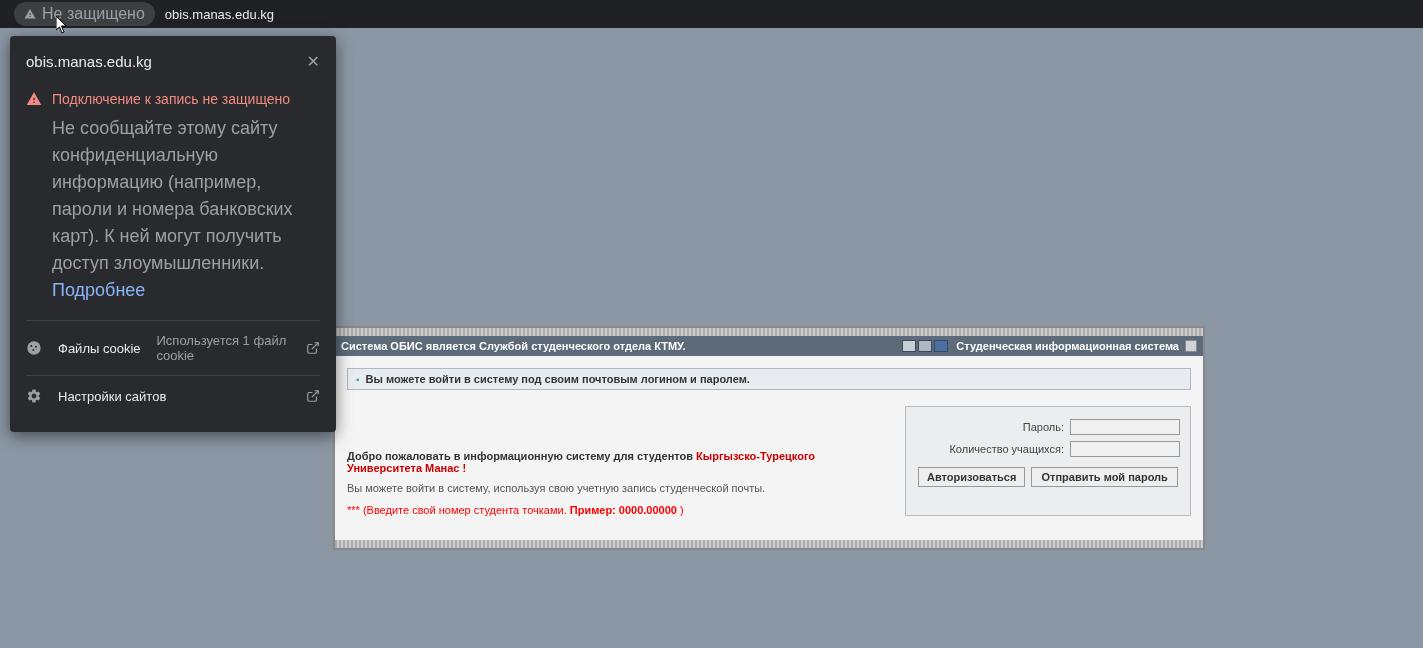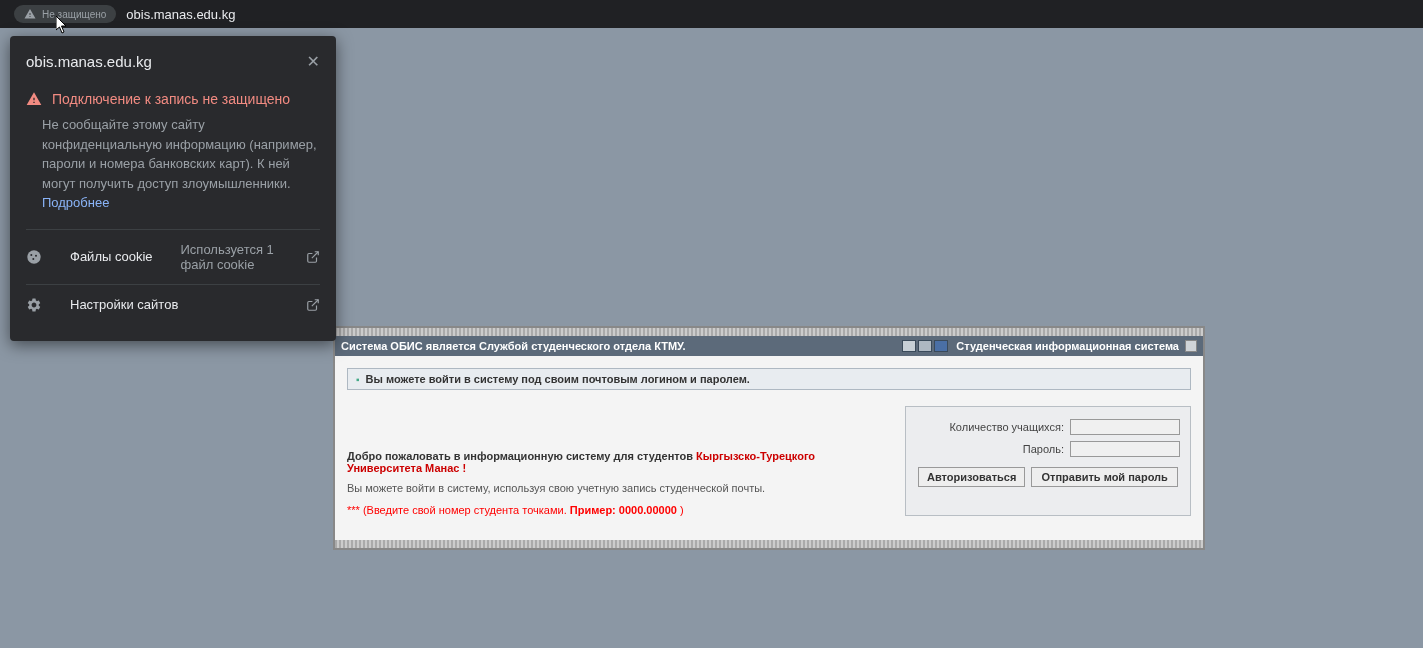--- a/index.html
+++ b/index.html
@@ -21,21 +21,21 @@
   padding-left: 14px;
   color: #9aa0a6;
   font-size: 13px;
   gap: 10px;
 }
 .not-secure-badge {
   background: #3c4043;
   color: #9aa0a6;
   padding: 3px 10px;
   border-radius: 12px;
-  font-size: 10px;
+  font-size: 16px;
   display: flex;
   align-items: center;
   gap: 6px;
 }
 .url-text { color: #e8eaed; }
 
 
 .cursor {
   position: absolute;
   top: 16px;
@@ -69,30 +69,30 @@
 .popup-domain { font-size: 15px; color: #e8eaed; }
 .popup-close { color: #9aa0a6; cursor: pointer; font-size: 16px; }
 .popup-warning {
   display: flex;
   gap: 10px;
   margin-bottom: 8px;
 }
 .popup-warning-title { color: #f28b82; font-size: 14px; }
 .popup-warning-body {
   color: #9aa0a6;
-  font-size: 13px;
+  font-size: 18px;
   line-height: 1.5;
-  margin-left: 16px;
+  margin-left: 26px;
   margin-bottom: 16px;
 }
 .popup-link { color: #8ab4f8; cursor: pointer; }
 .popup-row {
   display: flex;
   align-items: center;
-  gap: 28px;
+  gap: 16px;
   padding: 12px 0;
   border-top: 1px solid #3c4043;
   cursor: pointer;
 }
 .popup-row-icon { color: #9aa0a6; width: 16px; }
 .popup-row-label { color: #e8eaed; flex: 0 0 auto; }
 .popup-row-detail { color: #9aa0a6; flex: 1; }
 .popup-row-ext { color: #9aa0a6; }
 
 
@@ -301,26 +301,26 @@
           <span>Добро пожаловать в информационную систему для студентов </span><span class="red-text">Кыргызско-Турецкого Университета Манас !</span>
         </div>
         <div class="welcome-line2">Вы можете войти в систему, используя свою учетную запись студенческой почты.</div>
         <div class="welcome-line3">
           <span>*** (Введите свой номер студента точками. </span><b>Пример: 0000.00000</b><span> )</span>
         </div>
       </div>
       <div class="login-panel">
         <div class="login-body">
           <div class="login-row">
+            <span>Пароль:</span>
+            <input type="password" style="">
+          </div>
+          <div class="login-row">
             <span>Количество учащихся:</span>
             <input type="text" style="">
-          </div>
-          <div class="login-row">
-            <span>Пароль:</span>
-            <input type="password" style="">
           </div>
           <div class="login-buttons">
             <button>Авторизоваться</button>
             <button>Отправить мой пароль</button>
           </div>
         </div>
       </div>
     </div>
   </div>
   <div class="bottom-stripe"></div>

